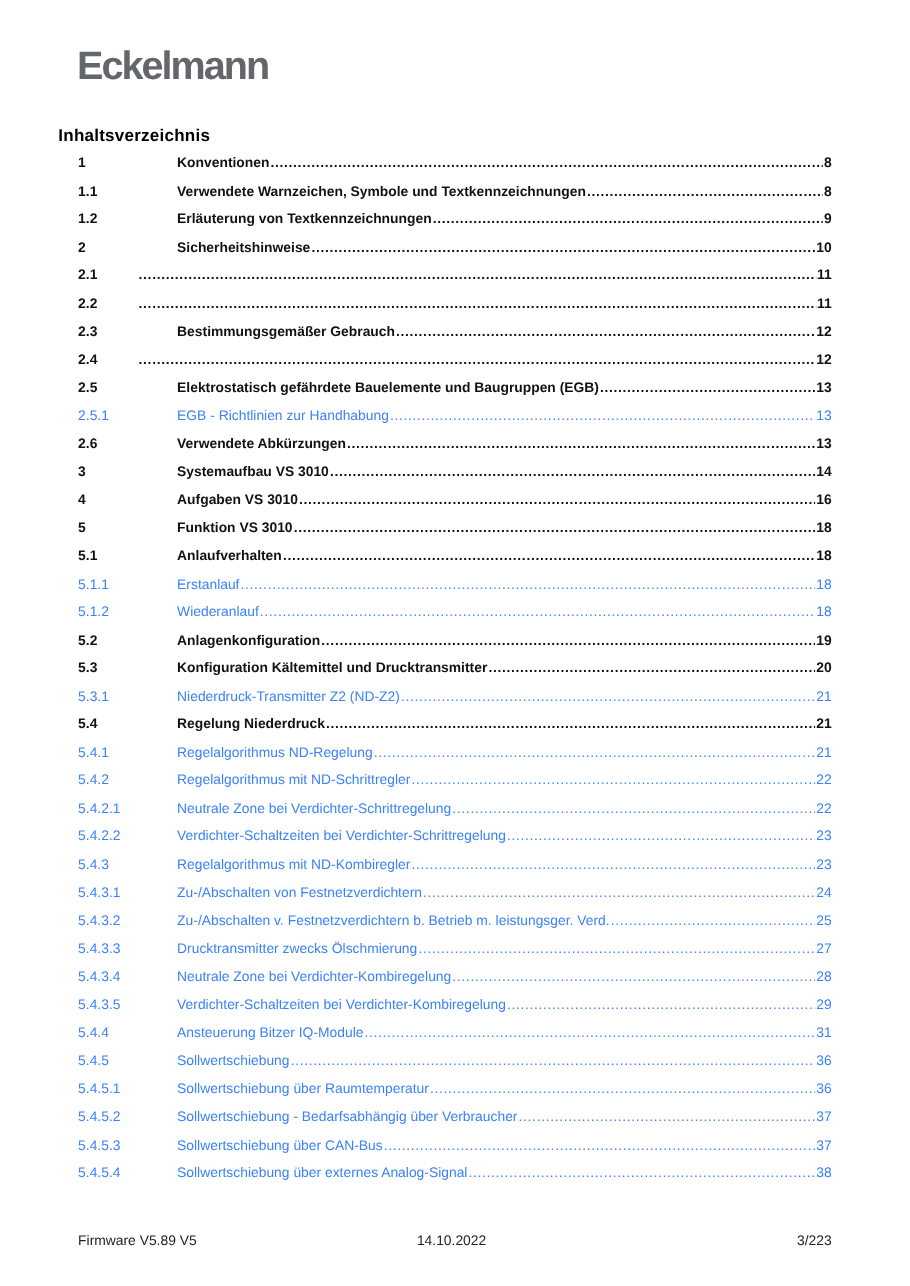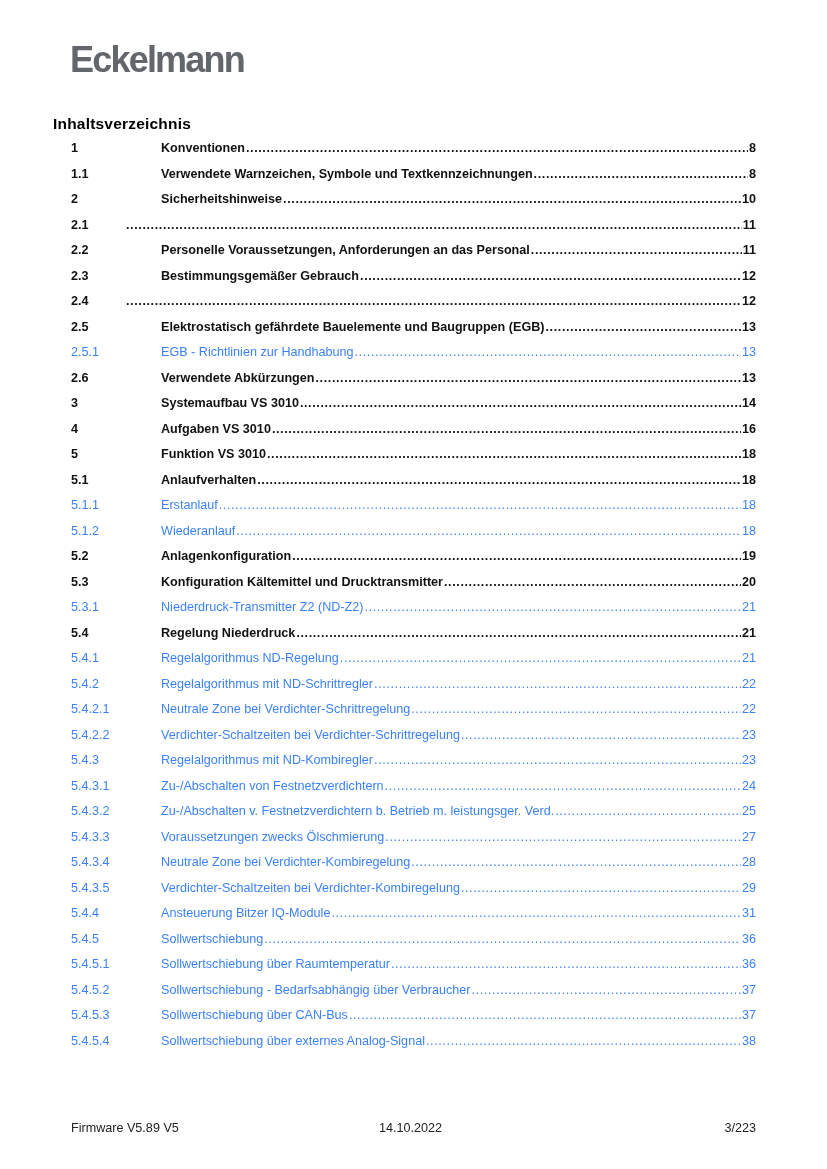--- a/index.html
+++ b/index.html
@@ -37,33 +37,38 @@
       <span class="dots"></span>
       <span class="page">8</span>
     </div>
     <div class="row bold">
       <span class="num">1.1</span>
       <span class="label">Verwendete Warnzeichen, Symbole und Textkennzeichnungen</span>
       <span class="dots"></span>
       <span class="page">8</span>
     </div>
     <div class="row bold">
+      <span class="num">1.2</span>
+      <span class="label">Erläuterung von Textkennzeichnungen</span>
+      <span class="dots"></span>
+      <span class="page">9</span>
+    </div>
+    <div class="row bold">
       <span class="num">2</span>
       <span class="label">Sicherheitshinweise</span>
       <span class="dots"></span>
       <span class="page">10</span>
     </div>
     <div class="row bold">
       <span class="num">2.1</span>
       <span class="dots"></span>
       <span class="page">11</span>
     </div>
     <div class="row bold">
       <span class="num">2.2</span>
-      <span class="label">Personelle Voraussetzungen, Anforderungen an das Personal</span>
       <span class="dots"></span>
       <span class="page">11</span>
     </div>
     <div class="row bold">
       <span class="num">2.3</span>
       <span class="label">Bestimmungsgemäßer Gebrauch</span>
       <span class="dots"></span>
       <span class="page">12</span>
     </div>
     <div class="row bold">
@@ -186,21 +191,21 @@
       <span class="page">24</span>
     </div>
     <div class="row regular">
       <span class="num">5.4.3.2</span>
       <span class="label">Zu-/Abschalten v. Festnetzverdichtern b. Betrieb m. leistungsger. Verd.</span>
       <span class="dots"></span>
       <span class="page">25</span>
     </div>
     <div class="row regular">
       <span class="num">5.4.3.3</span>
-      <span class="label">Voraussetzungen zwecks Ölschmierung</span>
+      <span class="label">Drucktransmitter zwecks Ölschmierung</span>
       <span class="dots"></span>
       <span class="page">27</span>
     </div>
     <div class="row regular">
       <span class="num">5.4.3.4</span>
       <span class="label">Neutrale Zone bei Verdichter-Kombiregelung</span>
       <span class="dots"></span>
       <span class="page">28</span>
     </div>
     <div class="row regular">

